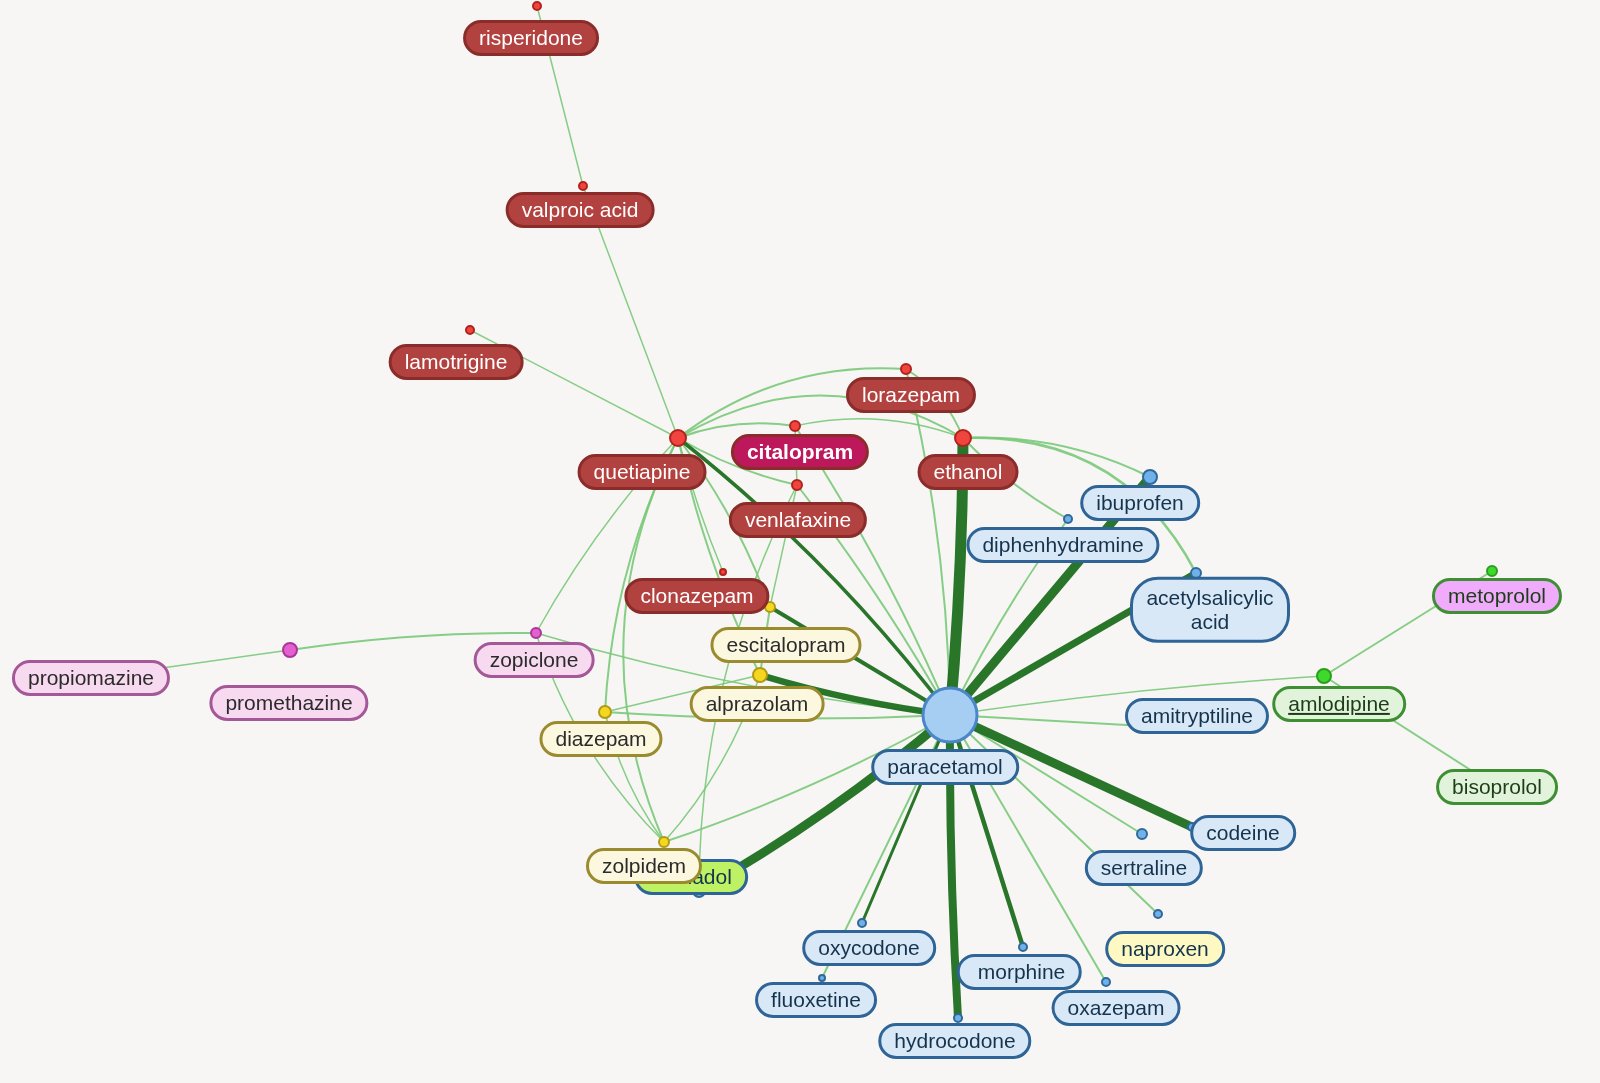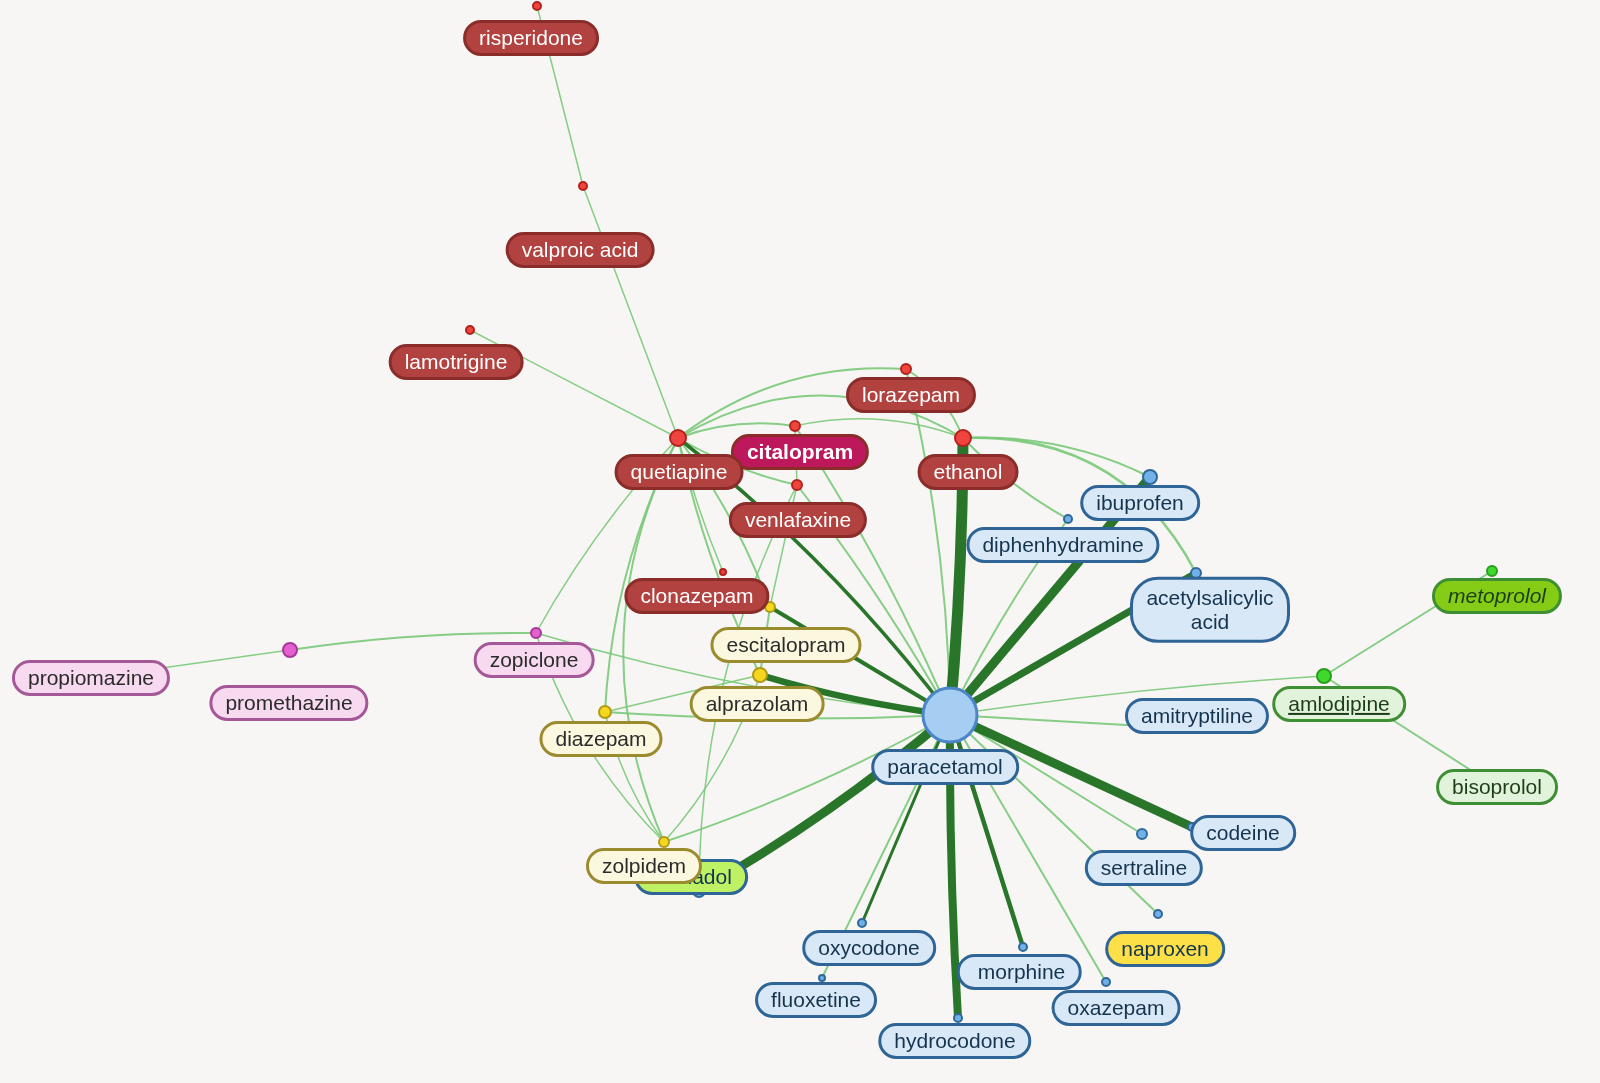--- a/index.html
+++ b/index.html
@@ -112,46 +112,46 @@
       <circle cx="760" cy="675" r="7" fill="#f6d71f" stroke="#b09a16" stroke-width="2"></circle>
       <circle cx="605" cy="712" r="6" fill="#f6d71f" stroke="#b09a16" stroke-width="2"></circle>
       <circle cx="664" cy="842" r="5" fill="#f6d71f" stroke="#b09a16" stroke-width="2"></circle>
       <circle cx="536" cy="633" r="5" fill="#e45fd0" stroke="#a83898" stroke-width="2"></circle>
       <circle cx="290" cy="650" r="7" fill="#e45fd0" stroke="#a83898" stroke-width="2"></circle>
       <circle cx="1492" cy="571" r="5" fill="#3fd92e" stroke="#2a9e1d" stroke-width="2"></circle>
       <circle cx="1324" cy="676" r="7" fill="#3fd92e" stroke="#2a9e1d" stroke-width="2"></circle>
     </svg>
   <div>
       <div class="node" style="left: 531px; top: 38px; background: rgb(178, 66, 63); border-color: rgb(138, 45, 42); color: rgb(255, 255, 255);">risperidone</div>
-      <div class="node" style="left: 580px; top: 210px; background: rgb(178, 66, 63); border-color: rgb(138, 45, 42); color: rgb(255, 255, 255); margin-top: 40px;">valproic acid</div>
+      <div class="node" style="left: 580px; top: 210px; background: rgb(178, 66, 63); border-color: rgb(138, 45, 42); color: rgb(255, 255, 255);">valproic acid</div>
       <div class="node" style="left: 456px; top: 362px; background: rgb(178, 66, 63); border-color: rgb(138, 45, 42); color: rgb(255, 255, 255);">lamotrigine</div>
       <div class="node" style="left: 911px; top: 395px; background: rgb(178, 66, 63); border-color: rgb(138, 45, 42); color: rgb(255, 255, 255);">lorazepam</div>
       <div class="node" style="left: 800px; top: 452px; background: #be185d; border-color: rgb(138, 45, 42); color: rgb(255, 255, 255); font-weight: bold;">citalopram</div>
-      <div class="node" style="left: 679px; top: 472px; background: rgb(178, 66, 63); border-color: rgb(138, 45, 42); color: rgb(255, 255, 255);">quetiapine</div>
+      <div class="node" style="left: 642px; top: 472px; background: rgb(178, 66, 63); border-color: rgb(138, 45, 42); color: rgb(255, 255, 255);">quetiapine</div>
       <div class="node" style="left: 968px; top: 472px; background: rgb(178, 66, 63); border-color: rgb(138, 45, 42); color: rgb(255, 255, 255);">ethanol</div>
       <div class="node" style="left: 798px; top: 520px; background: rgb(178, 66, 63); border-color: rgb(138, 45, 42); color: rgb(255, 255, 255);">venlafaxine</div>
       <div class="node" style="left: 697px; top: 596px; background: rgb(178, 66, 63); border-color: rgb(138, 45, 42); color: rgb(255, 255, 255);">clonazepam</div>
       <div class="node" style="left: 1140px; top: 503px; background: rgb(217, 232, 247); border-color: rgb(46, 100, 150); color: rgb(20, 52, 78);">ibuprofen</div>
       <div class="node" style="left: 1063px; top: 545px; background: rgb(217, 232, 247); border-color: rgb(46, 100, 150); color: rgb(20, 52, 78);">diphenhydramine</div>
       <div class="node wrap" style="left: 1210px; top: 610px; background: rgb(217, 232, 247); border-color: rgb(46, 100, 150); color: rgb(20, 52, 78);">acetylsalicylic acid</div>
       <div class="node" style="left: 1197px; top: 716px; background: rgb(217, 232, 247); border-color: rgb(46, 100, 150); color: rgb(20, 52, 78);">amitryptiline</div>
       <div class="node" style="left: 945px; top: 767px; background: rgb(217, 232, 247); border-color: rgb(46, 100, 150); color: rgb(20, 52, 78);">paracetamol</div>
       <div class="node" style="left: 1243px; top: 833px; background: rgb(217, 232, 247); border-color: rgb(46, 100, 150); color: rgb(20, 52, 78);">codeine</div>
       <div class="node" style="left: 1144px; top: 868px; background: rgb(217, 232, 247); border-color: rgb(46, 100, 150); color: rgb(20, 52, 78);">sertraline</div>
       <div class="node" style="left: 691px; top: 877px; background: #bef264; border-color: rgb(46, 100, 150); color: rgb(20, 52, 78);">tramadol</div>
-      <div class="node" style="left: 1165px; top: 949px; background: #fde047; border-color: rgb(46, 100, 150); color: rgb(20, 52, 78);">naproxen</div>
+      <div class="node" style="left: 1165px; top: 949px; background: #fef9c3; border-color: rgb(46, 100, 150); color: rgb(20, 52, 78);">naproxen</div>
       <div class="node" style="left: 869px; top: 948px; background: rgb(217, 232, 247); border-color: rgb(46, 100, 150); color: rgb(20, 52, 78);">oxycodone</div>
       <div class="node" style="left: 1019px; top: 972px; background: rgb(217, 232, 247); border-color: rgb(46, 100, 150); color: rgb(20, 52, 78); padding-left: 18px;">morphine</div>
       <div class="node" style="left: 816px; top: 1000px; background: rgb(217, 232, 247); border-color: rgb(46, 100, 150); color: rgb(20, 52, 78);">fluoxetine</div>
       <div class="node" style="left: 1116px; top: 1008px; background: rgb(217, 232, 247); border-color: rgb(46, 100, 150); color: rgb(20, 52, 78);">oxazepam</div>
       <div class="node" style="left: 955px; top: 1041px; background: rgb(217, 232, 247); border-color: rgb(46, 100, 150); color: rgb(20, 52, 78);">hydrocodone</div>
       <div class="node" style="left: 786px; top: 645px; background: rgb(252, 248, 224); border-color: rgb(155, 139, 47); color: rgb(43, 43, 43);">escitalopram</div>
       <div class="node" style="left: 757px; top: 704px; background: rgb(252, 248, 224); border-color: rgb(155, 139, 47); color: rgb(43, 43, 43);">alprazolam</div>
       <div class="node" style="left: 601px; top: 739px; background: rgb(252, 248, 224); border-color: rgb(155, 139, 47); color: rgb(43, 43, 43);">diazepam</div>
       <div class="node" style="left: 644px; top: 866px; background: rgb(252, 248, 224); border-color: rgb(155, 139, 47); color: rgb(43, 43, 43);">zolpidem</div>
       <div class="node" style="left: 534px; top: 660px; background: rgb(247, 218, 240); border-color: rgb(164, 88, 152); color: rgb(43, 43, 43);">zopiclone</div>
       <div class="node" style="left: 289px; top: 678px; background: rgb(247, 218, 240); border-color: rgb(164, 88, 152); color: rgb(43, 43, 43); margin-top: 25px;">promethazine</div>
       <div class="node" style="left: 91px; top: 678px; background: rgb(247, 218, 240); border-color: rgb(164, 88, 152); color: rgb(43, 43, 43);">propiomazine</div>
-      <div class="node" style="left: 1497px; top: 596px; background: #84cc16; border-color: rgb(62, 143, 51); color: rgb(29, 61, 24); font-style: italic;">metoprolol</div>
+      <div class="node" style="left: 1497px; top: 596px; background: #f0abfc; border-color: rgb(62, 143, 51); color: rgb(29, 61, 24);">metoprolol</div>
       <div class="node" style="left: 1339px; top: 704px; background: rgb(225, 243, 218); border-color: rgb(62, 143, 51); color: rgb(29, 61, 24); text-decoration: underline;">amlodipine</div>
       <div class="node" style="left: 1497px; top: 787px; background: rgb(225, 243, 218); border-color: rgb(62, 143, 51); color: rgb(29, 61, 24);">bisoprolol</div>
     </div>
 </div>
 
 </body></html>

